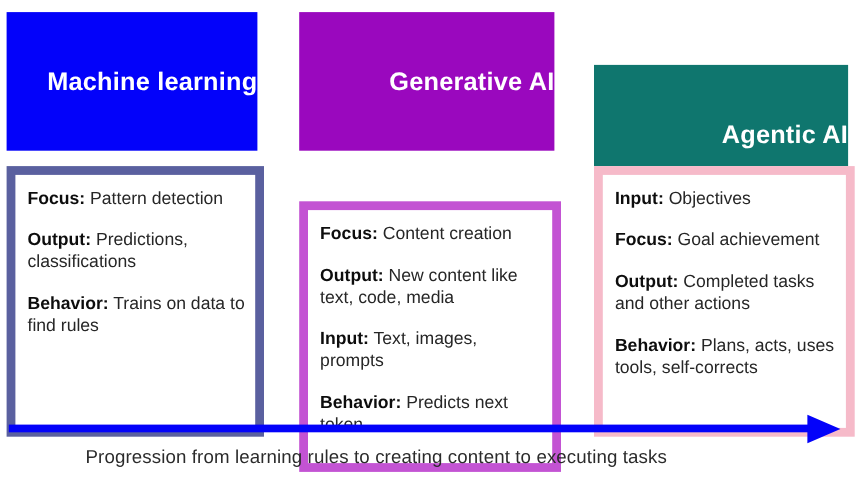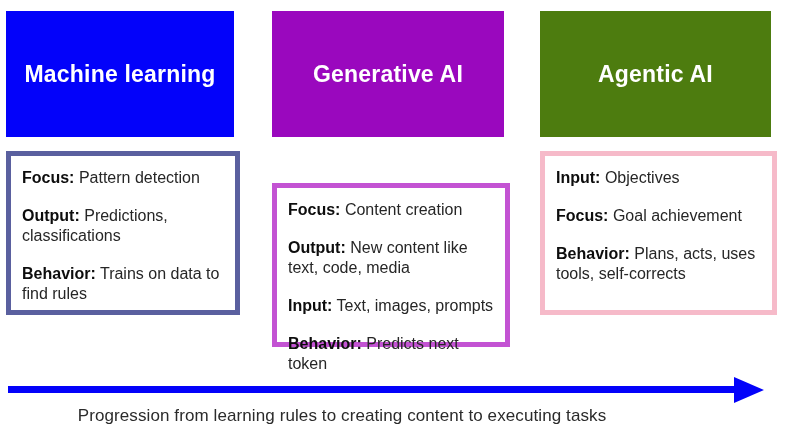--- a/index.html
+++ b/index.html
@@ -10,32 +10,32 @@
     position: relative;
     overflow: hidden;
   }
   .column { position: absolute; top: 0; height: 443px; }
   #col0 { left: 6px;   width: 234px; }
   #col1 { left: 272px; width: 238px; }
   #col2 { left: 540px; width: 237px; }
 
   .header-box {
     position: absolute; top: 11px; left: 0; right: 6px; height: 126px;
-    display: flex; align-items: center; justify-content: center;
+    display: flex; align-items: center; justify-content: flex-end;
     box-sizing: border-box;
   }
   .header-title {
     color: #ffffff; font-weight: 700; font-size: 23px;
     letter-spacing: 0.2px; text-align: center;
   }
 
   .detail-box {
-    position: absolute; top: 151px; left: 0; right: 0; height: 164px;
+    position: absolute; top: 151px; left: 0; right: 0; height: 246px;
     box-sizing: border-box;
-    border: 5px solid #f9a8d4;
+    border: 8px solid #f9a8d4;
     background: #ffffff;
     padding: 12px 6px 0 11px;
   }
   .field {
     margin: 0 0 18px 0;
     font-size: 16px; line-height: 20px;
     color: #262626;
   }
   .field .field-label { font-weight: 700; color: #0d0d0d; }
 
@@ -80,26 +80,27 @@
     </div>
     <div class="detail-box" style="border-color: rgb(195, 83, 211); margin-top: 32px;">
       <p class="field"><span class="field-label">Focus:</span> <span>Content creation</span></p>
       <p class="field"><span class="field-label">Output:</span> <span>New content like text, code, media</span></p>
       <p class="field"><span class="field-label">Input:</span> <span>Text, images, prompts</span></p>
       <p class="field"><span class="field-label">Behavior:</span> <span>Predicts next token</span></p>
     </div>
   </div>
 
   <div class="column" id="col2">
-    <div class="header-box" style="background: #4d7c0f;">
+    <div class="header-box" style="background: #0f766e; margin-top: 48px;">
       <span class="header-title">Agentic AI</span>
     </div>
     <div class="detail-box" style="border-color: rgb(246, 186, 201);">
       <p class="field"><span class="field-label">Input:</span> <span>Objectives</span></p>
       <p class="field"><span class="field-label">Focus:</span> <span>Goal achievement</span></p>
+      <p class="field"><span class="field-label">Output:</span> <span>Completed tasks and other actions</span></p>
       <p class="field"><span class="field-label">Behavior:</span> <span>Plans, acts, uses tools, self-corrects</span></p>
     </div>
   </div>
 
   <div>
     <div class="arrow-shaft" style="background: rgb(3, 2, 250);"></div>
     <div class="arrow-head" style="border-left-color: rgb(3, 2, 250);"></div>
   </div>
 
   <div class="caption">Progression from learning rules to creating content to executing tasks</div>

